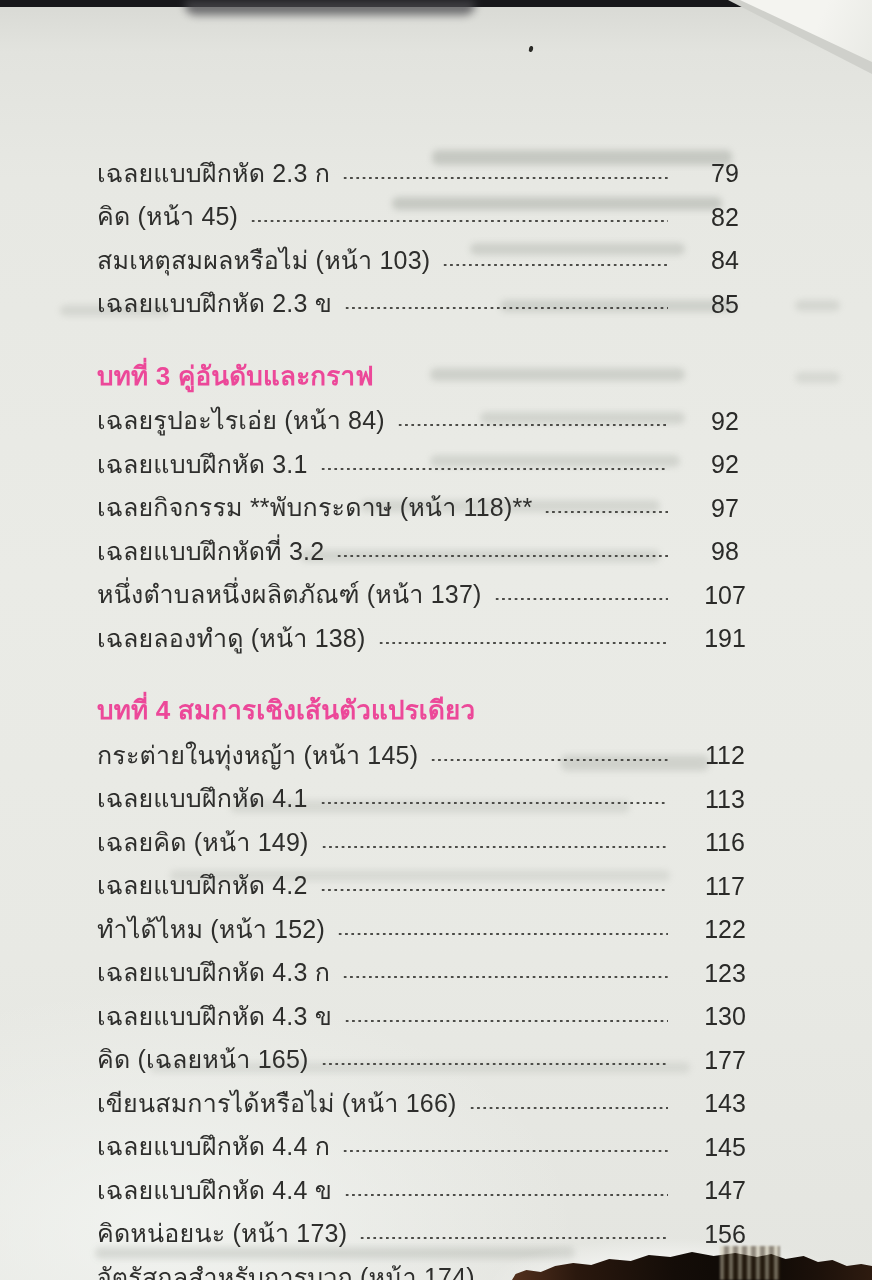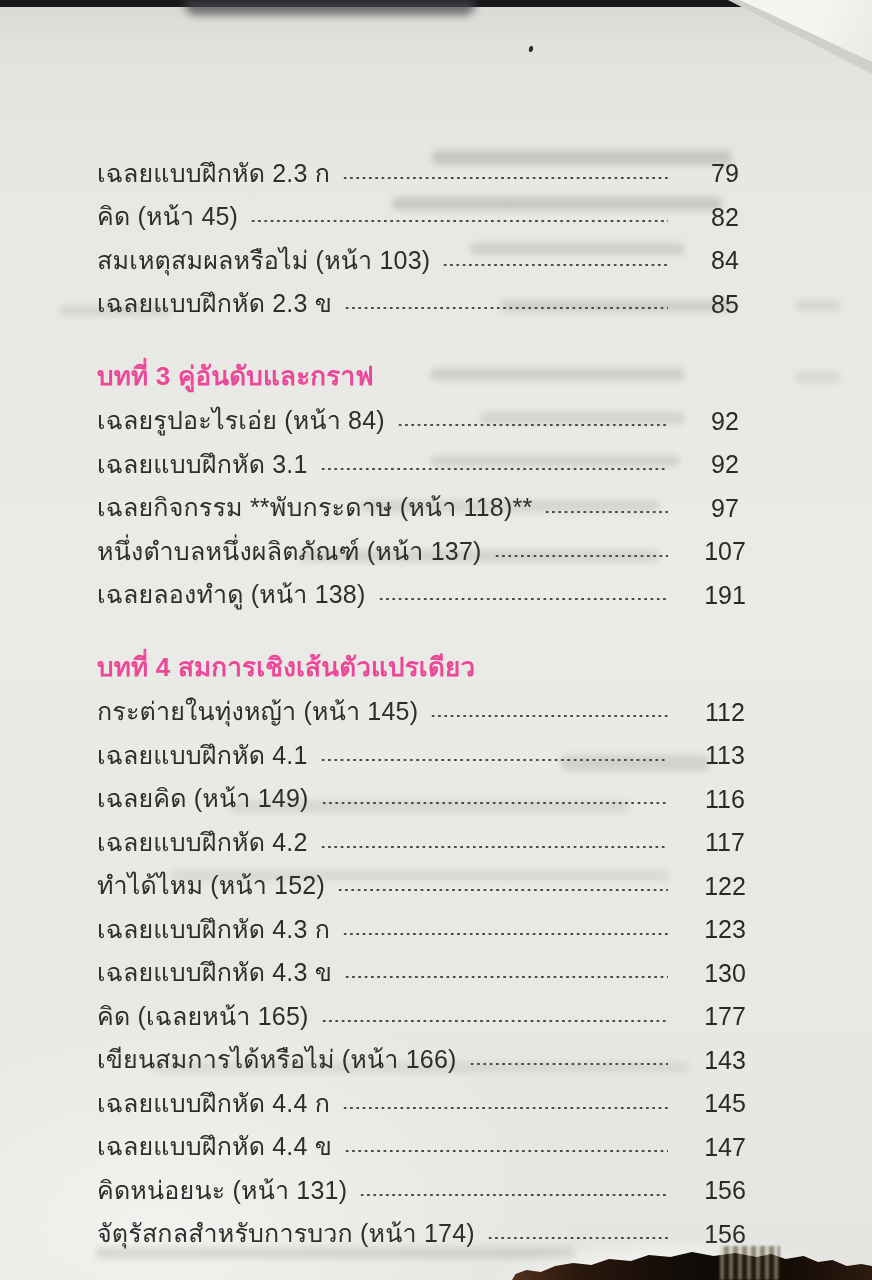--- a/index.html
+++ b/index.html
@@ -103,20 +103,25 @@
         <span class="label">เฉลยแบบฝึกหัด 3.1</span>
         <div class="leader"></div>
         <span class="pagenum">92</span>
       </div>
       <div class="row">
         <span class="label">เฉลยกิจกรรม **พับกระดาษ (หน้า 118)**</span>
         <div class="leader"></div>
         <span class="pagenum">97</span>
       </div>
       <div class="row">
+        <span class="label">เฉลยแบบฝึกหัดที่ 3.2</span>
+        <div class="leader"></div>
+        <span class="pagenum">98</span>
+      </div>
+      <div class="row">
         <span class="label">หนึ่งตำบลหนึ่งผลิตภัณฑ์ (หน้า 137)</span>
         <div class="leader"></div>
         <span class="pagenum">107</span>
       </div>
       <div class="row">
         <span class="label">เฉลยลองทำดู (หน้า 138)</span>
         <div class="leader"></div>
         <span class="pagenum">191</span>
       </div>
       <div class="heading-row">
@@ -171,21 +176,21 @@
         <span class="label">เฉลยแบบฝึกหัด 4.4 ก</span>
         <div class="leader"></div>
         <span class="pagenum">145</span>
       </div>
       <div class="row">
         <span class="label">เฉลยแบบฝึกหัด 4.4 ข</span>
         <div class="leader"></div>
         <span class="pagenum">147</span>
       </div>
       <div class="row">
-        <span class="label">คิดหน่อยนะ (หน้า 131)</span>
+        <span class="label">คิดหน่อยนะ (หน้า 173)</span>
         <div class="leader"></div>
         <span class="pagenum">156</span>
       </div>
       <div class="row">
         <span class="label">จัตุรัสกลสำหรับการบวก (หน้า 174)</span>
         <div class="leader"></div>
         <span class="pagenum">156</span>
       </div>
     </div>
 

